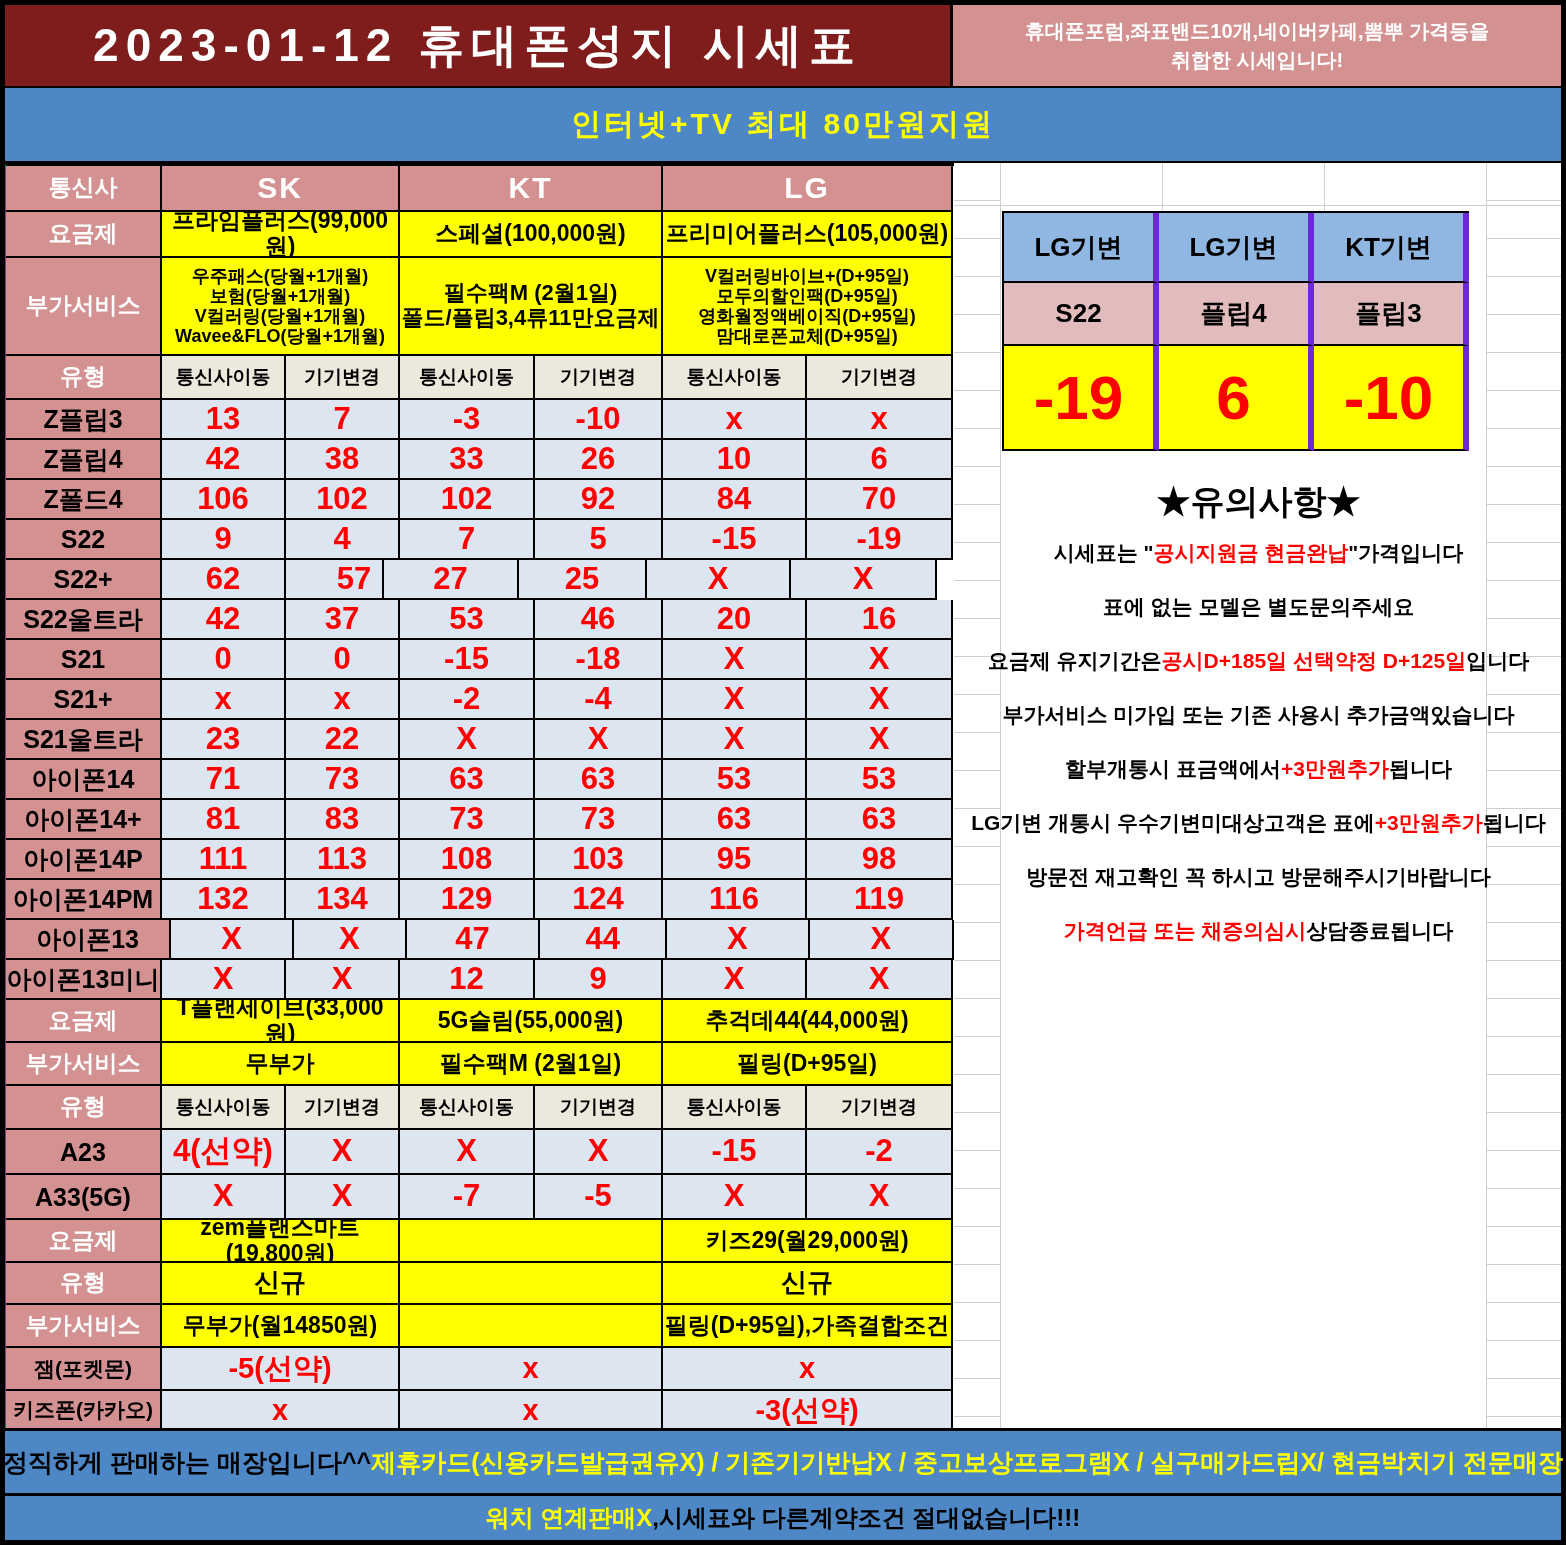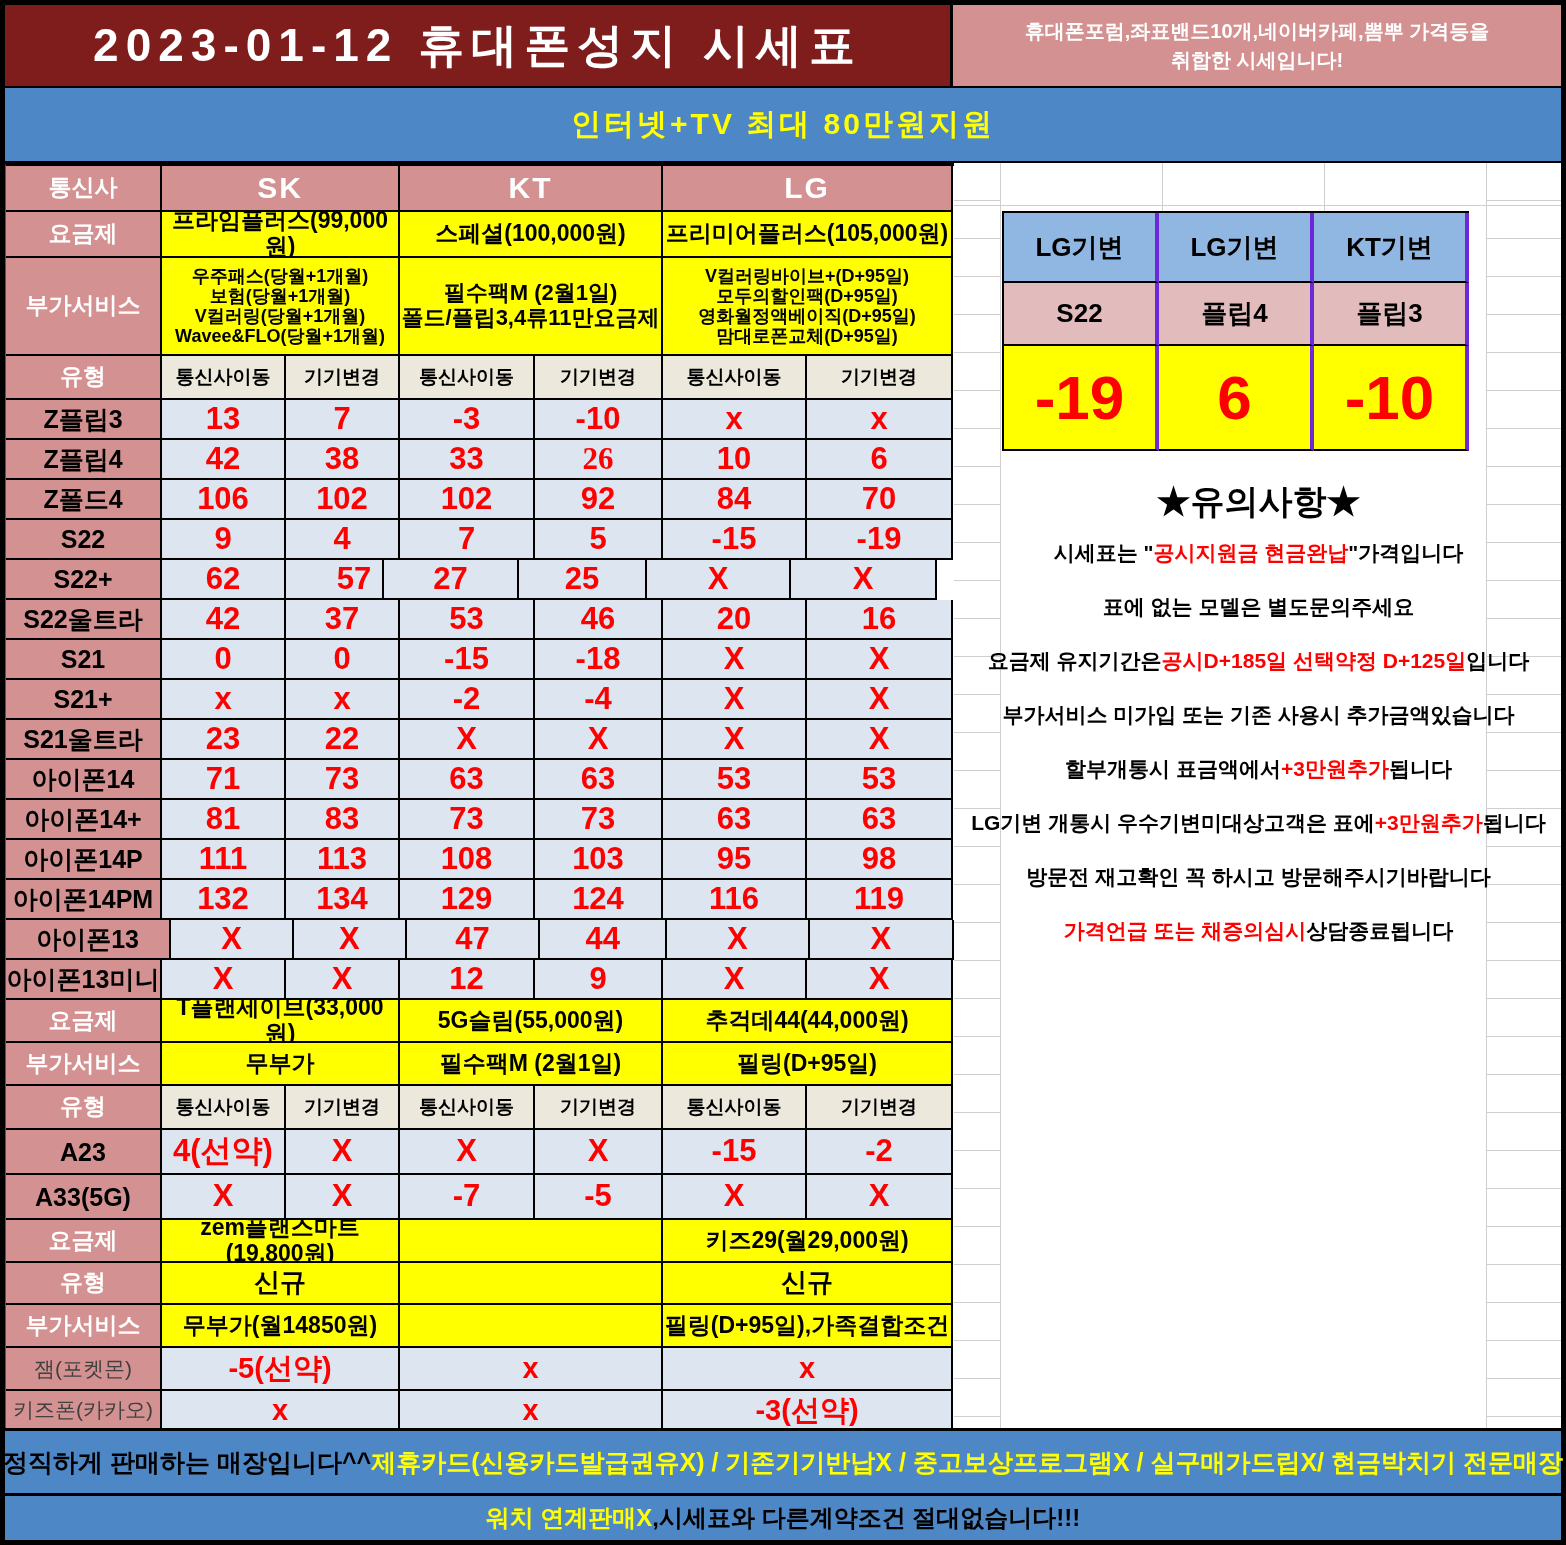--- a/index.html
+++ b/index.html
@@ -31,33 +31,33 @@
   .t-row{display:flex;width:100%;}
   .t-cell{border-right:2px solid #000;border-bottom:2px solid #000;
     display:flex;flex-direction:column;align-items:center;justify-content:center;
     overflow:hidden;text-align:center;line-height:1.12;}
   .bg-pink{background:#d49191;}
   .bg-yellow{background:#ffff00;}
   .bg-beige{background:#ece8dc;}
   .bg-blue{background:#dde5f0;}
   .lbl-w{color:#fff;font-size:23px;font-weight:bold;}
   .lbl-k{color:#000;font-size:25px;font-weight:bold;}
-  .lbl-k-small{color:#404040;font-size:21px;font-weight:normal;}
+  .lbl-k-small{color:#000000;font-size:21px;font-weight:bold;}
   .carrier-txt{color:#fff;font-size:30px;font-weight:bold;letter-spacing:2px;}
   .plan-txt{color:#000;font-size:23px;font-weight:bold;}
   .type-txt{color:#000;font-size:19px;font-weight:bold;}
   .addon-few{color:#000;font-size:22px;font-weight:bold;}
   .addon-many{color:#000;font-size:18px;font-weight:bold;}
   .price-txt{color:#f00;font-size:31px;font-weight:bold;}
   .pricebig-txt{color:#f00;font-size:29px;font-weight:bold;}
   .shingyu-txt{color:#000;font-size:26px;font-weight:bold;}
   
   #side-table{left:1002px;top:211px;display:flex;border-left:2px solid #000;border-top:2px solid #000;}
   .side-col{display:flex;flex-direction:column;width:155px;}
-  .s-cell{border-right:4px solid #6d28d9;border-bottom:2px solid #000;
+  .s-cell{border-right:6px solid #6d28d9;border-bottom:2px solid #000;
     display:flex;align-items:center;justify-content:center;}
   .s-head{height:70px;background:#90b6e2;color:#000;font-size:26px;font-weight:bold;}
   .s-model{height:63px;background:#e2bcbc;color:#000;font-size:26px;font-weight:bold;}
   .s-val{height:105px;background:#ffff00;color:#f00;font-size:62px;font-weight:bold;}
   
   #notes{left:956px;top:478px;width:605px;display:flex;flex-direction:column;align-items:center;}
   #notes-title{font-size:34px;font-weight:bold;color:#000;height:48px;display:flex;align-items:center;}
   .note-line{height:54px;display:flex;align-items:center;justify-content:center;
     font-size:21px;font-weight:bold;white-space:nowrap;}
   
@@ -143,21 +143,21 @@
         <div class="t-cell bg-blue price-txt" style="width: 135px; height: 40px;">-3</div>
         <div class="t-cell bg-blue price-txt" style="width: 128px; height: 40px;">-10</div>
         <div class="t-cell bg-blue price-txt" style="width: 144px; height: 40px;">x</div>
         <div class="t-cell bg-blue price-txt" style="width: 146px; height: 40px;">x</div>
       </div>
       <div class="t-row" style="height: 40px;">
         <div class="t-cell bg-pink lbl-k" style="width: 156px; height: 40px;">Z플립4</div>
         <div class="t-cell bg-blue price-txt" style="width: 124px; height: 40px;">42</div>
         <div class="t-cell bg-blue price-txt" style="width: 114px; height: 40px;">38</div>
         <div class="t-cell bg-blue price-txt" style="width: 135px; height: 40px;">33</div>
-        <div class="t-cell bg-blue price-txt" style="width: 128px; height: 40px; font-family: Liberation Serif, serif;">26</div>
+        <div class="t-cell bg-blue price-txt" style="width: 128px; height: 40px;">26</div>
         <div class="t-cell bg-blue price-txt" style="width: 144px; height: 40px;">10</div>
         <div class="t-cell bg-blue price-txt" style="width: 146px; height: 40px;">6</div>
       </div>
       <div class="t-row" style="height: 40px;">
         <div class="t-cell bg-pink lbl-k" style="width: 156px; height: 40px;">Z폴드4</div>
         <div class="t-cell bg-blue price-txt" style="width: 124px; height: 40px;">106</div>
         <div class="t-cell bg-blue price-txt" style="width: 114px; height: 40px;">102</div>
         <div class="t-cell bg-blue price-txt" style="width: 135px; height: 40px;">102</div>
         <div class="t-cell bg-blue price-txt" style="width: 128px; height: 40px;">92</div>
         <div class="t-cell bg-blue price-txt" style="width: 144px; height: 40px;">84</div>

